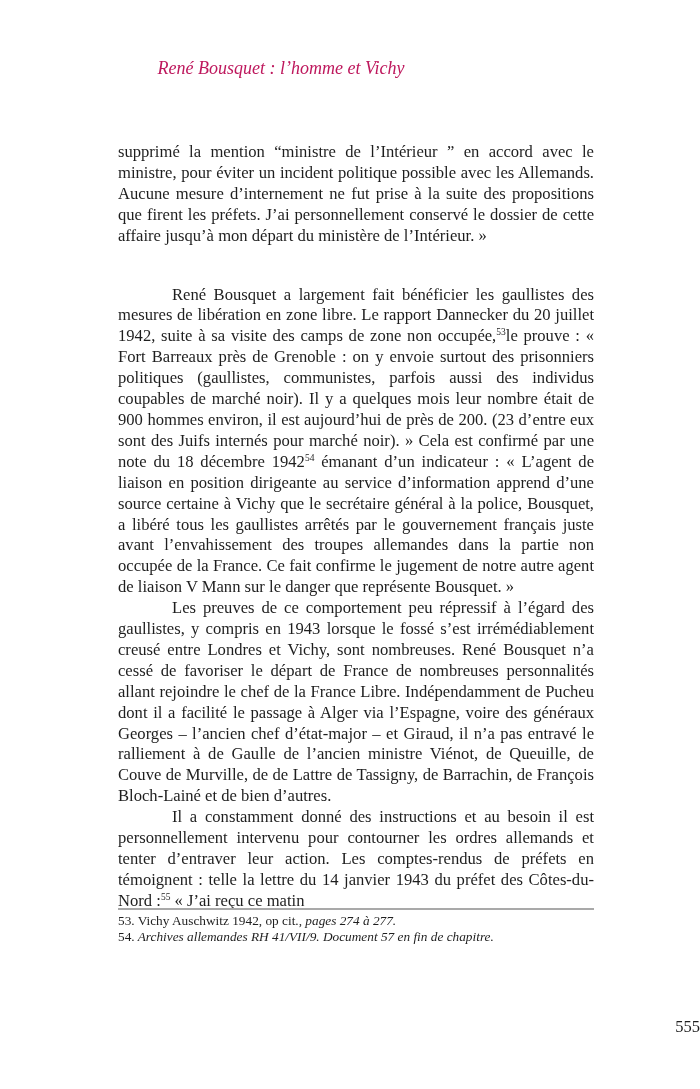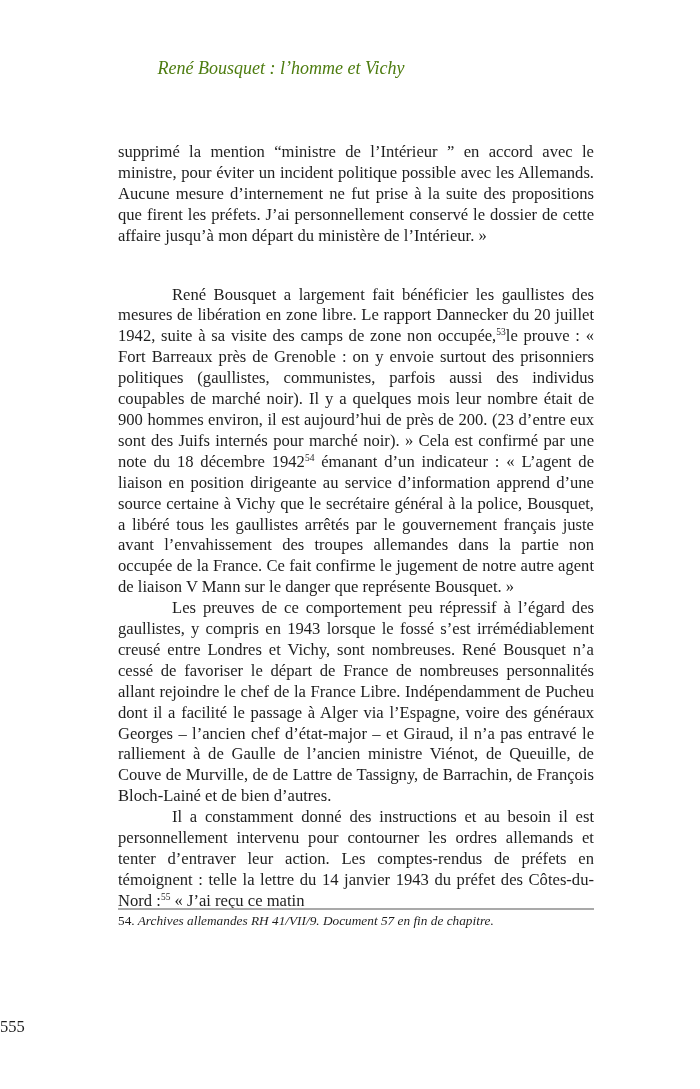--- a/index.html
+++ b/index.html
@@ -3,21 +3,21 @@
 <meta charset="utf-8">
 <style>
   html, body { margin: 0; padding: 0; background: #ffffff; }
   body {
     width: 700px; height: 1089px; position: relative; overflow: hidden;
     font-family: "Liberation Serif", "DejaVu Serif", serif;
     color: #1e1e1e;
   }
   .running-head {
     position: absolute; top: 58px; left: 0; width: 562px;
-    text-align: center; font-style: italic; font-size: 18px; color: #4d7c0f;
+    text-align: center; font-style: italic; font-size: 18px; color: #be185d;
   }
   .body-text {
     position: absolute; top: 142px; left: 118px; width: 476px;
     font-size: 16.6px; line-height: 20.9px; text-align: justify;
   }
   .body-text p { margin: 0; }
   .body-text p.indent { text-indent: 54px; }
   .body-text p.gap { margin-top: 38px; }
   sup { font-size: 9.5px; line-height: 0; vertical-align: 6px; }
   .fn-rule {
@@ -25,34 +25,35 @@
     height: 0; border-top: 2px solid #a9a9a9;
   }
   .footnotes {
     position: absolute; top: 913px; left: 118px; width: 476px;
     font-size: 13.3px; line-height: 15.7px;
   }
   .footnotes div { white-space: nowrap; }
   .it { font-style: italic; }
   .folio {
     position: absolute; top: 1017px; left: 0; width: 700px;
-    text-align: left; font-size: 16.5px;
+    text-align: right; font-size: 16.5px;
   }
 </style>
 </head>
 <body>
 
 <div class="running-head">René Bousquet : l’homme et Vichy</div>
 
 <div class="body-text">
   <p>supprimé la mention “ministre de l’Intérieur ” en accord avec le ministre, pour éviter un incident politique possible avec les Allemands. Aucune mesure d’internement ne fut prise à la suite des propositions que firent les préfets. J’ai personnellement conservé le dossier de cette affaire jusqu’à mon départ du ministère de l’Intérieur. »</p>
   <p class="indent gap"><span>René Bousquet a largement fait bénéficier les gaullistes des mesures de libération en zone libre. Le rapport Dannecker du 20 juillet 1942, suite à sa visite des camps de zone non occupée,</span><sup>53</sup><span>le prouve : «  Fort Barreaux près de Grenoble : on y envoie surtout des prisonniers politiques (gaullistes, communistes, parfois aussi des individus coupables de marché noir). Il y a quelques mois leur nombre était de 900 hommes environ, il est aujourd’hui de près de 200. (23 d’entre eux sont des Juifs internés pour marché noir). » Cela est confirmé par une note du 18 décembre 1942</span><sup>54</sup><span> émanant d’un indicateur : « L’agent de liaison en position dirigeante au service d’information apprend d’une source certaine à Vichy que le secrétaire général à la police, Bousquet, a libéré tous les gaullistes arrêtés par le gouvernement français juste avant l’envahissement des troupes allemandes dans la partie non occupée de la France. Ce fait confirme le jugement de notre autre agent de liaison V Mann sur le danger que représente Bousquet. »</span></p>
   <p class="indent">Les preuves de ce comportement peu répressif à l’égard des gaullistes, y compris en 1943 lorsque le fossé s’est irrémédiablement creusé entre Londres et Vichy, sont nombreuses. René Bousquet n’a cessé de favoriser le départ de France de nombreuses personnalités allant rejoindre le chef de la France Libre. Indépendamment de Pucheu dont il a facilité le passage à Alger via l’Espagne, voire des généraux Georges – l’ancien chef d’état-major – et Giraud, il n’a pas entravé le ralliement à de Gaulle de l’ancien ministre Viénot, de Queuille, de Couve de Murville, de de Lattre de Tassigny, de Barrachin, de François Bloch-Lainé et de bien d’autres.</p>
   <p class="indent"><span>Il a constamment donné des instructions et au besoin il est personnellement intervenu pour contourner les ordres allemands et tenter d’entraver leur action. Les comptes-rendus de préfets en témoignent : telle la lettre du 14 janvier 1943 du préfet des Côtes-du-Nord :</span><sup>55</sup><span> « J’ai reçu ce matin</span></p>
 </div>
 
 <div class="fn-rule"></div>
 
 <div class="footnotes">
+  <div><span>53.</span><span> Vichy Auschwitz 1942, op cit., </span><span class="it">pages 274 à 277.</span></div>
   <div><span>54.</span><span class="it"> Archives allemandes RH 41/VII/9. Document 57 en fin de chapitre.</span></div>
 </div>
 
 <div class="folio">555</div>
 
 </body></html>

